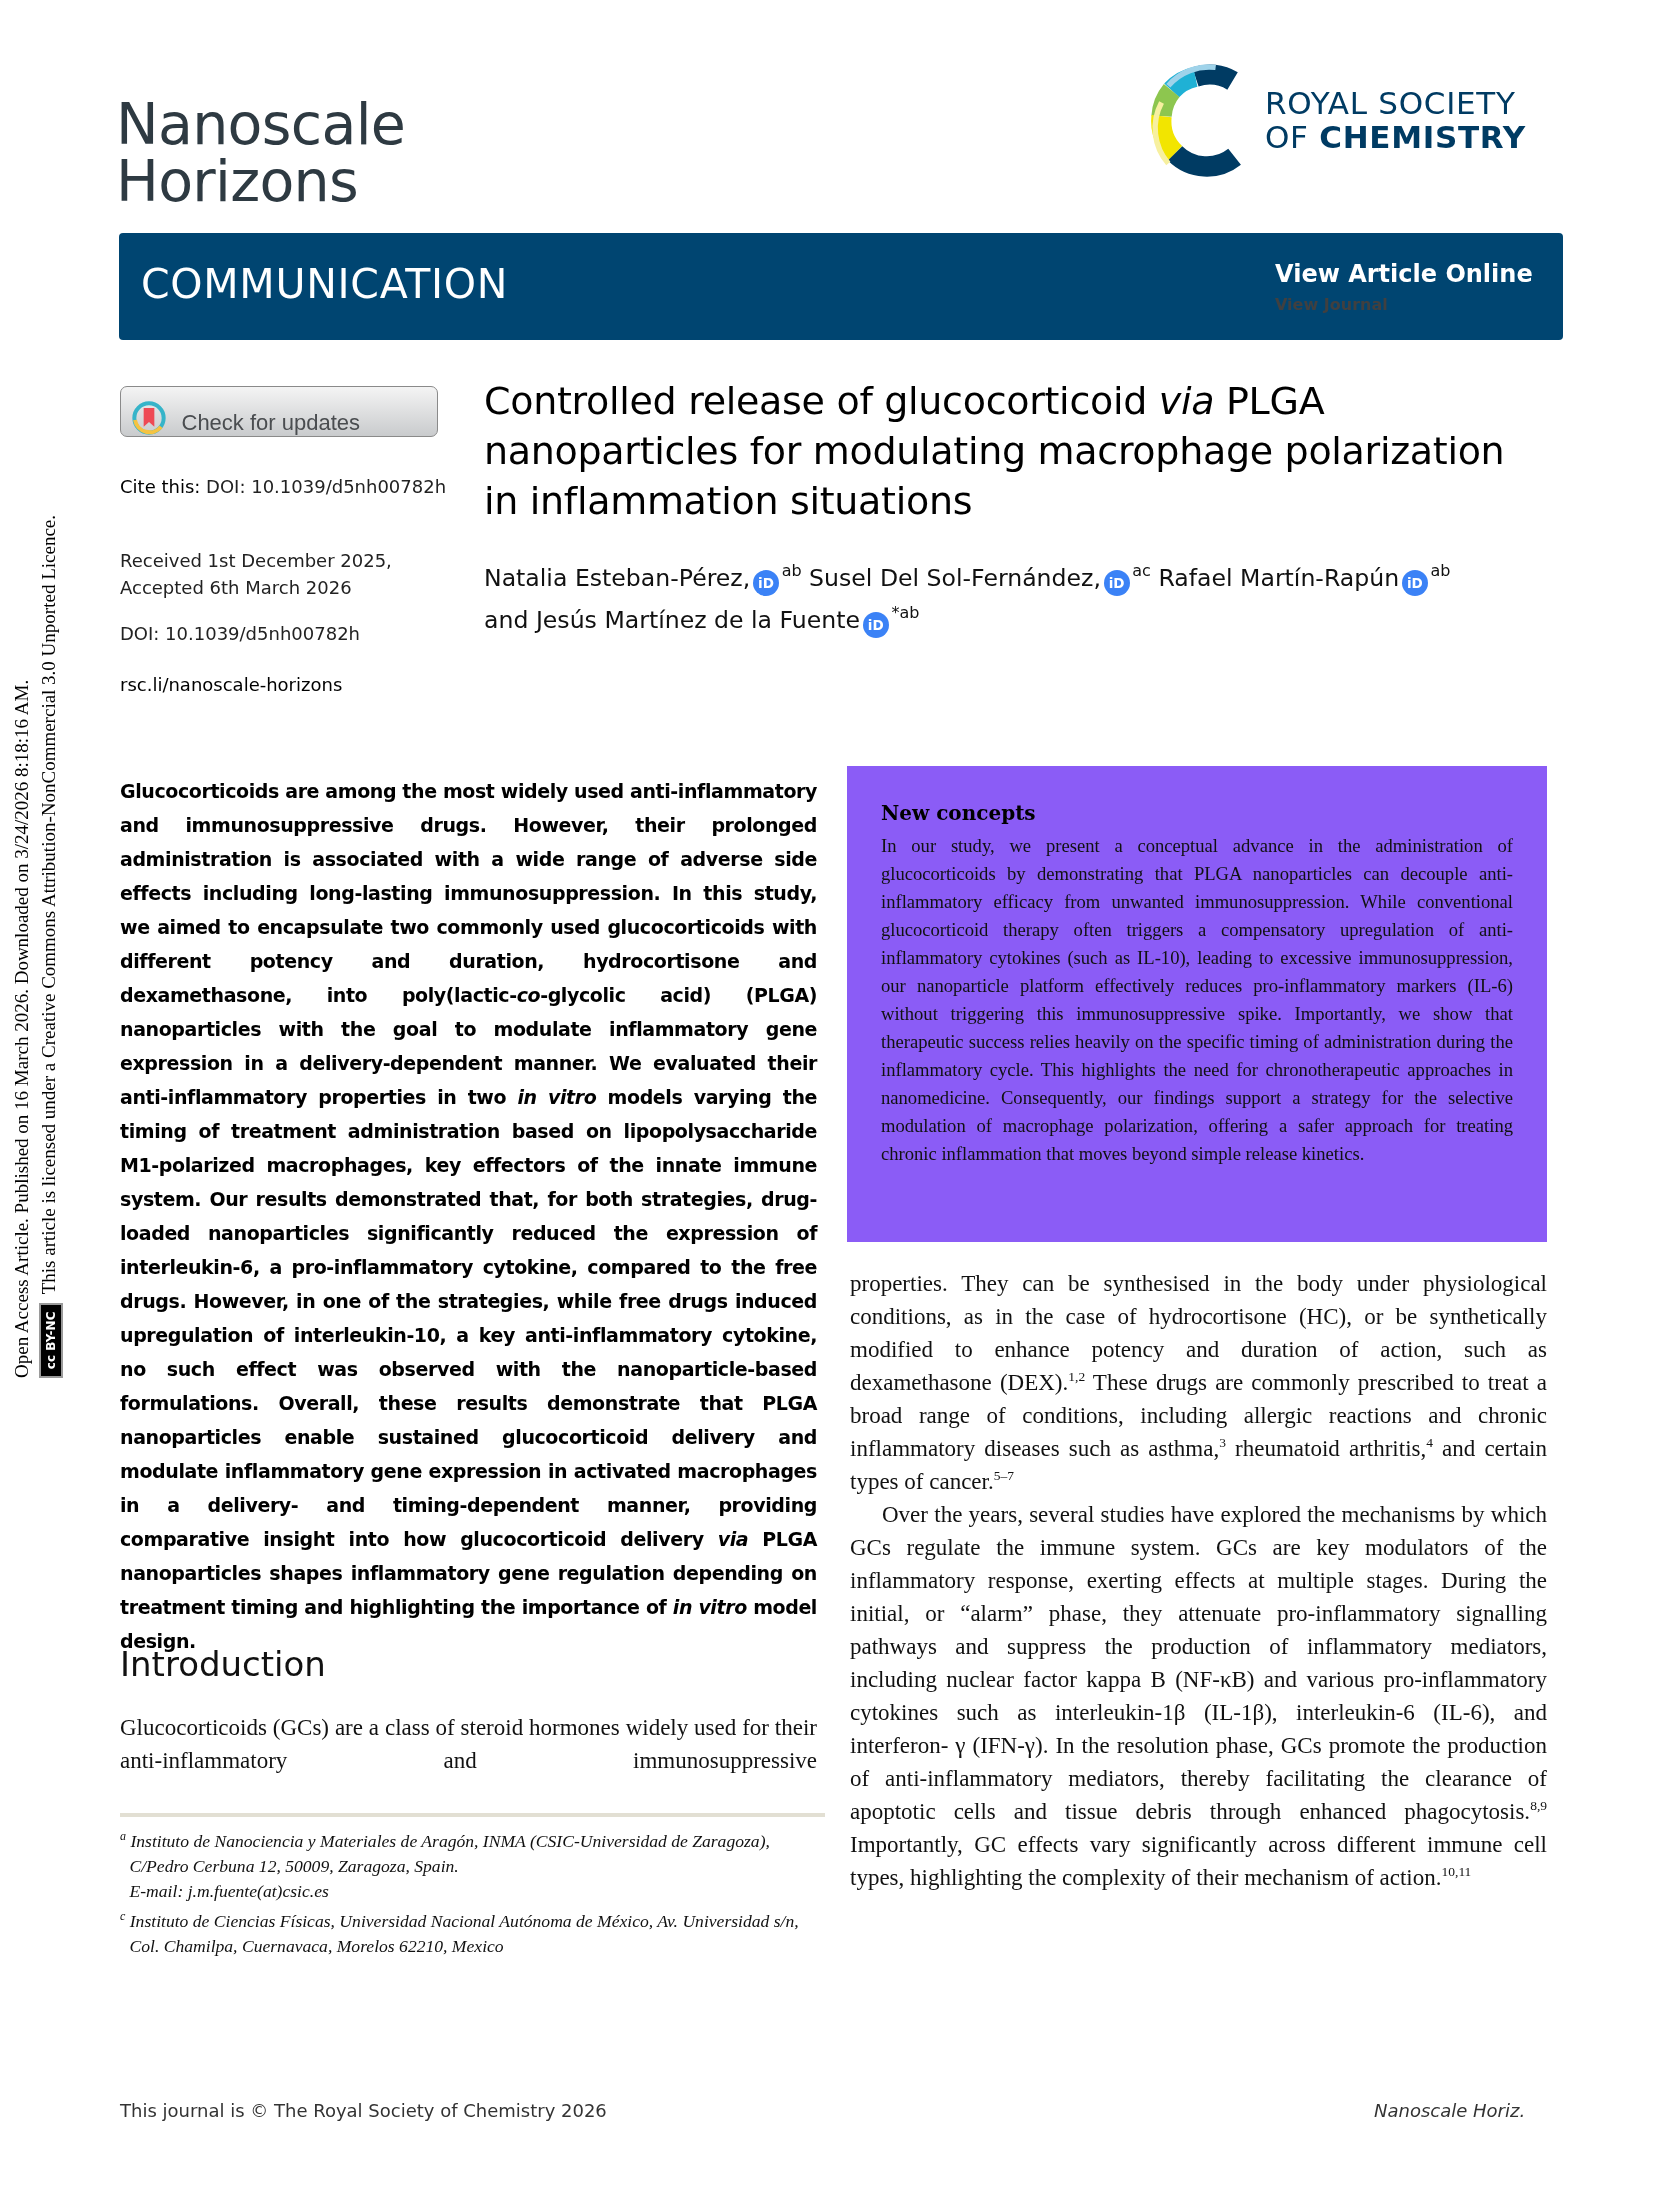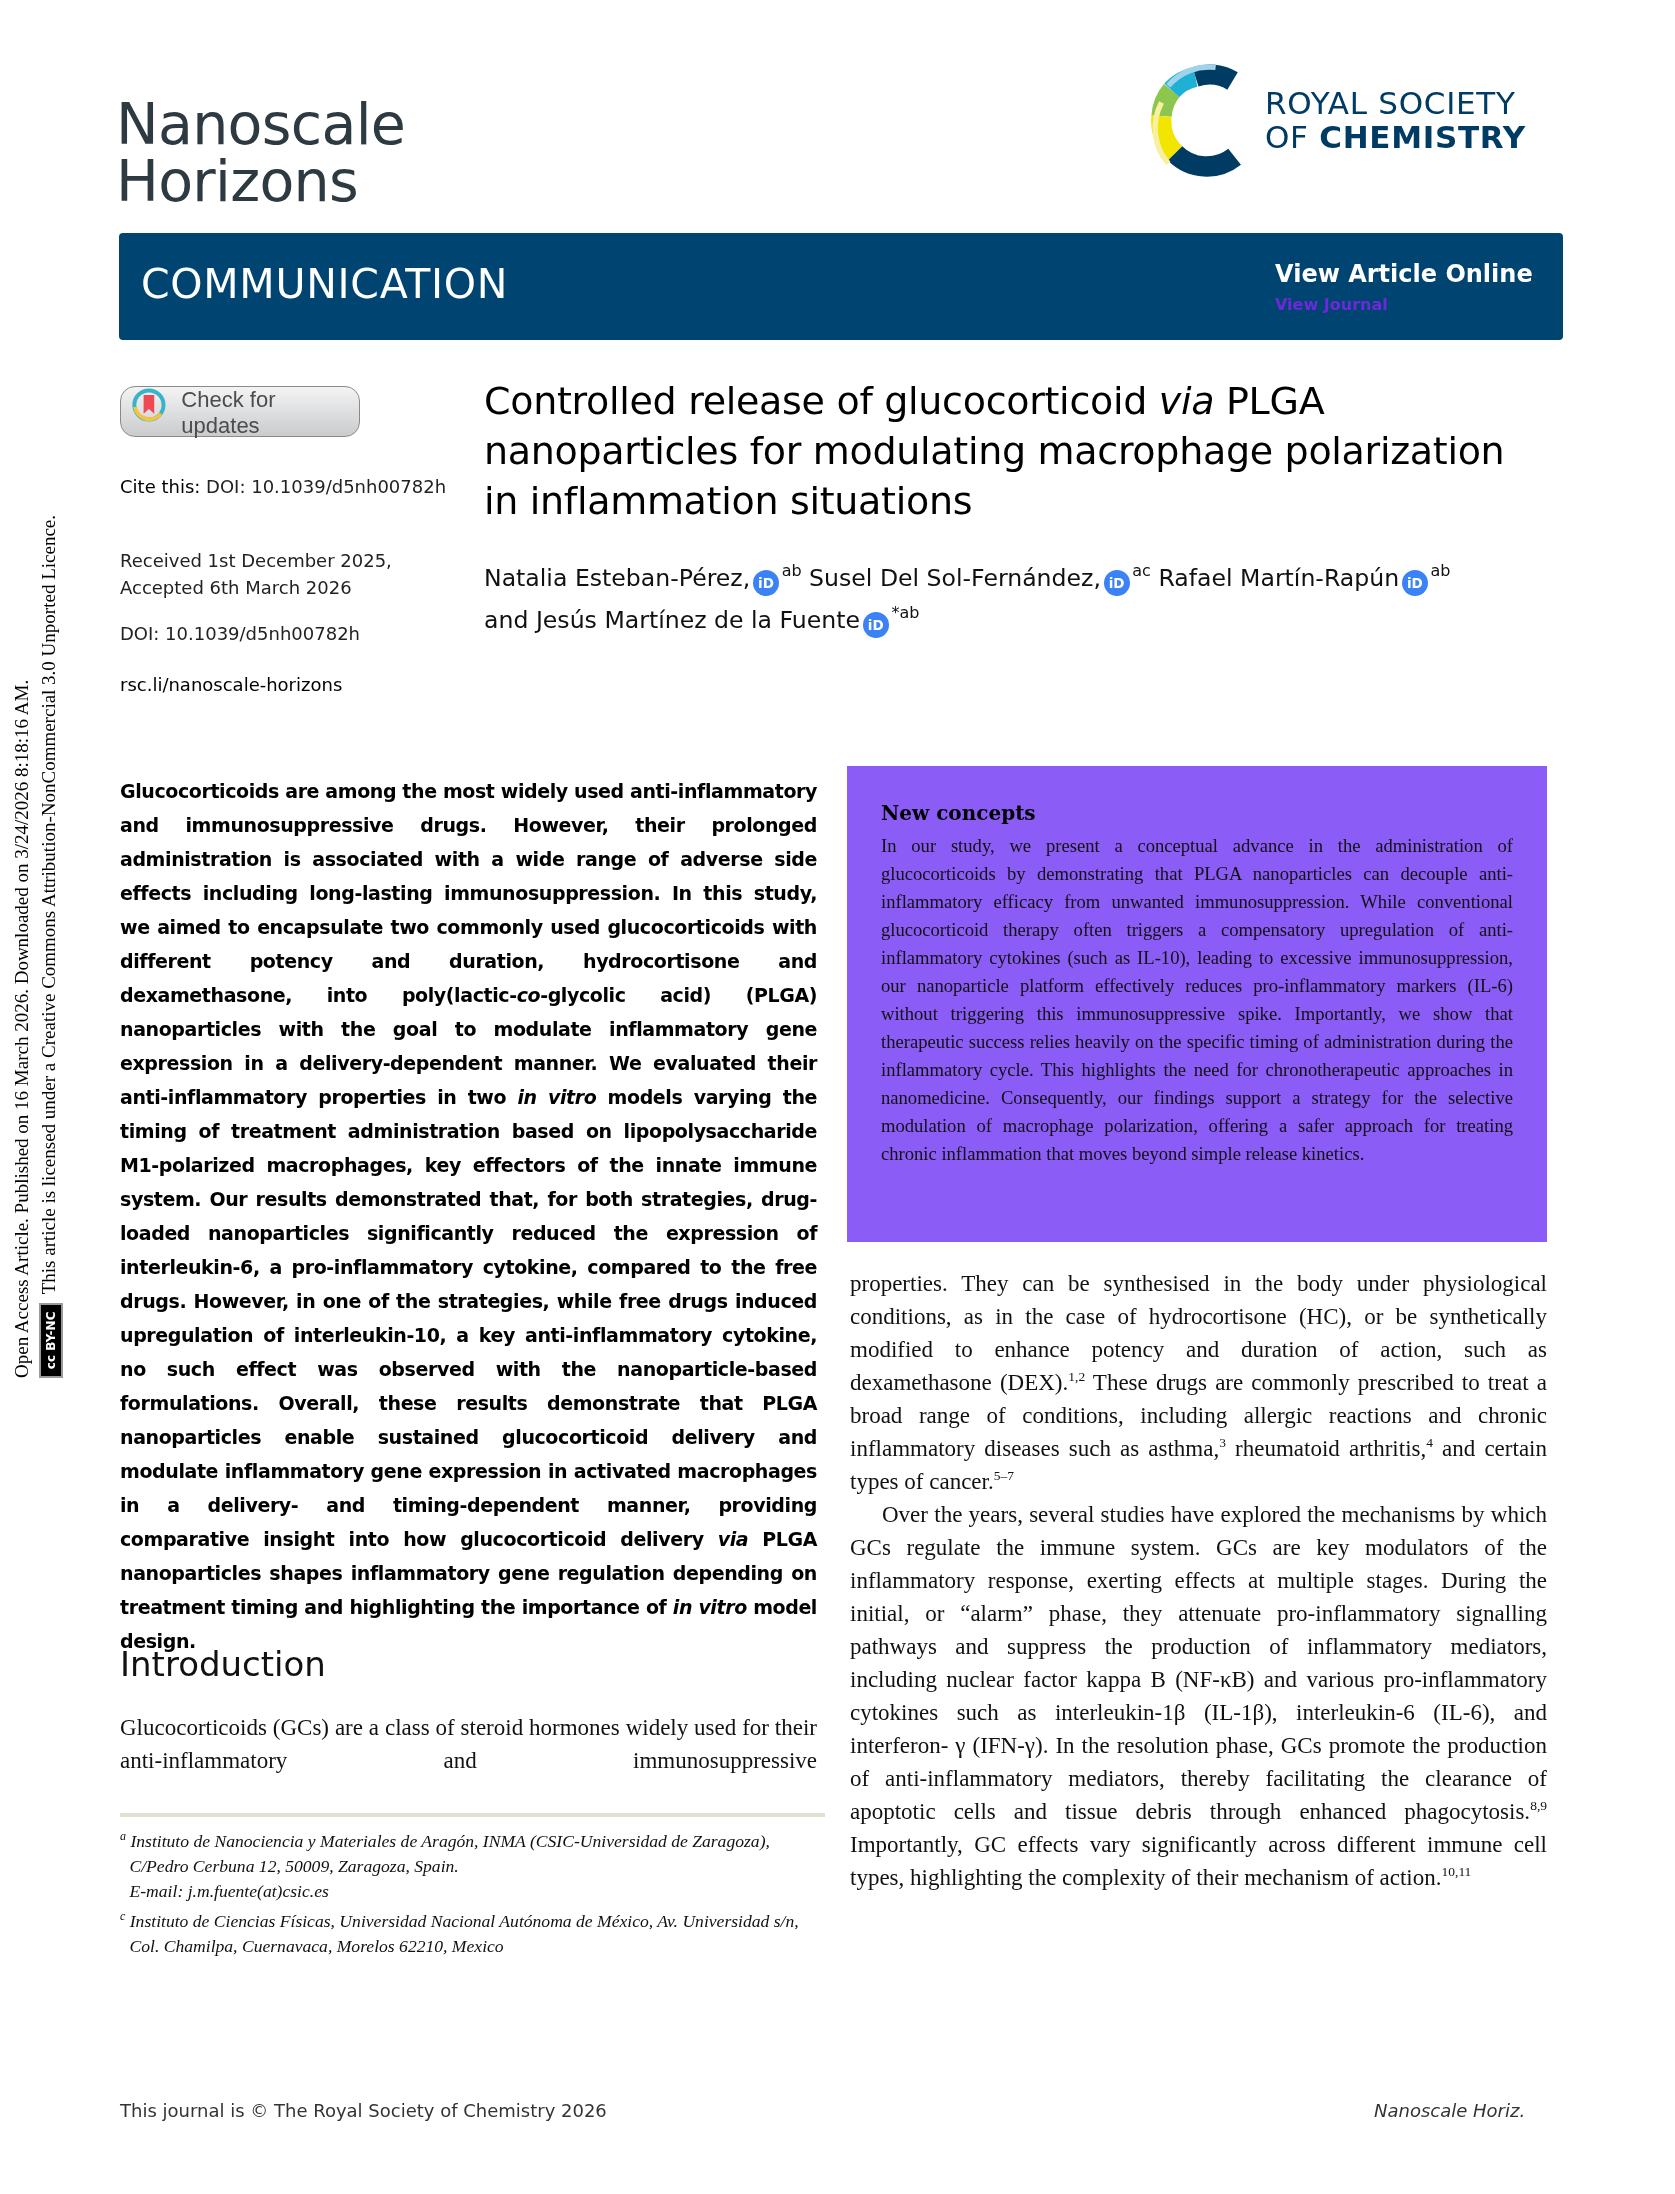--- a/index.html
+++ b/index.html
@@ -22,26 +22,26 @@
 
   
   .banner {
     left: 119px; top: 233px; width: 1444px; height: 107px; background: #004571; border-radius: 4px;
   }
   .banner-title {
     left: 141px; top: 260px; font-family: "DejaVu Sans", sans-serif; font-size: 41px; color: #fff; font-weight: 400;
     letter-spacing: 0.7px;
   }
   .banner-view-online { left: 1275px; top: 260px; color: #fff; font-family: "DejaVu Sans", sans-serif; font-size: 24px; font-weight: 700; text-decoration: none; }
-  .banner-view-journal { left: 1275px; top: 295px; color: #6d28d9; font-family: "DejaVu Sans", sans-serif; font-size: 16px; font-weight: 700; text-decoration: none; text-align: right; }
+  .banner-view-journal { left: 1275px; top: 295px; color: #404040; font-family: "DejaVu Sans", sans-serif; font-size: 16px; font-weight: 700; text-decoration: none; text-align: right; }
 
   
   .check-updates {
-    left: 120px; top: 386px; width: 240px; height: 51px; border: 1.4px solid #8a8a8a; border-radius: 15px;
-    background: linear-gradient(#f4f4f4, #c9cbcd); display: flex; align-items: flex-start; box-sizing: border-box;
+    left: 120px; top: 386px; width: 318px; height: 51px; border: 1.4px solid #8a8a8a; border-radius: 7px;
+    background: linear-gradient(#f4f4f4, #c9cbcd); display: flex; align-items: flex-end; box-sizing: border-box;
   }
   .check-updates .cu-icon { margin-left: 9.5px; width: 36px; height: 36px; }
   .check-updates .cu-label { margin-left: 15px; font-family: "Liberation Sans", sans-serif; font-size: 22px; color: #4a4d50; }
   .meta { font-family: "DejaVu Sans", sans-serif; font-size: 18px; color: #222; line-height: 27px; }
   .meta b { font-weight: 400; color: #000; }
   .cite { left: 120px; top: 473px; }
   .dates { left: 120px; top: 547px; }
   .doi { left: 120px; top: 620px; }
   .rsc-link { left: 120px; top: 671px; color: #000; text-decoration: none; }
 

